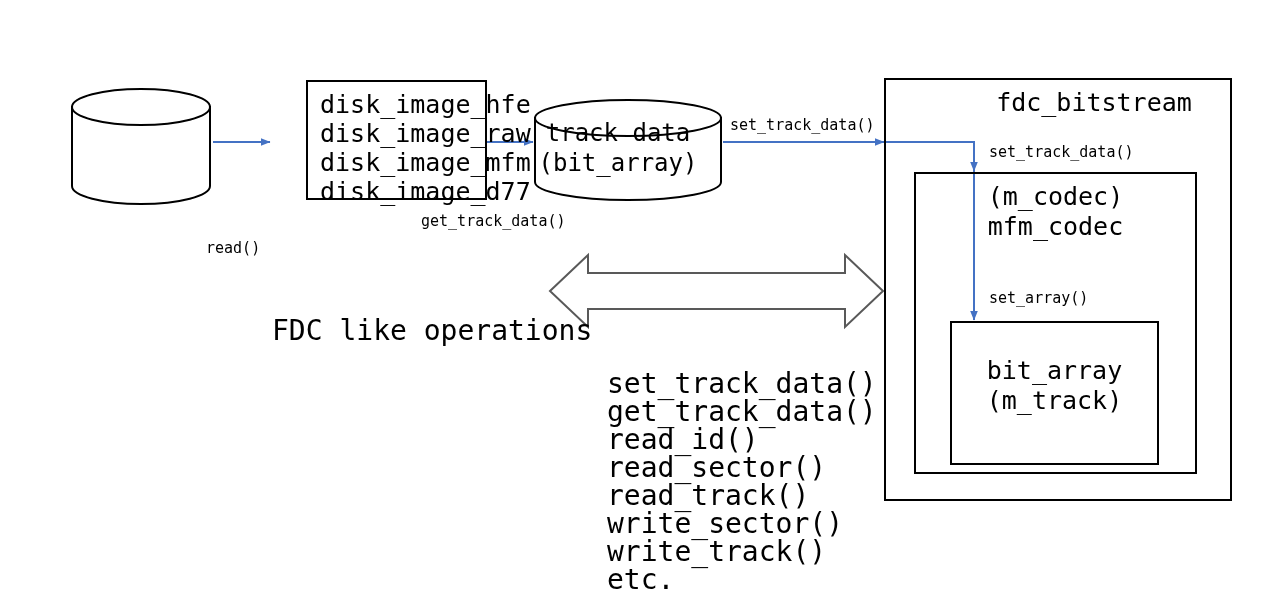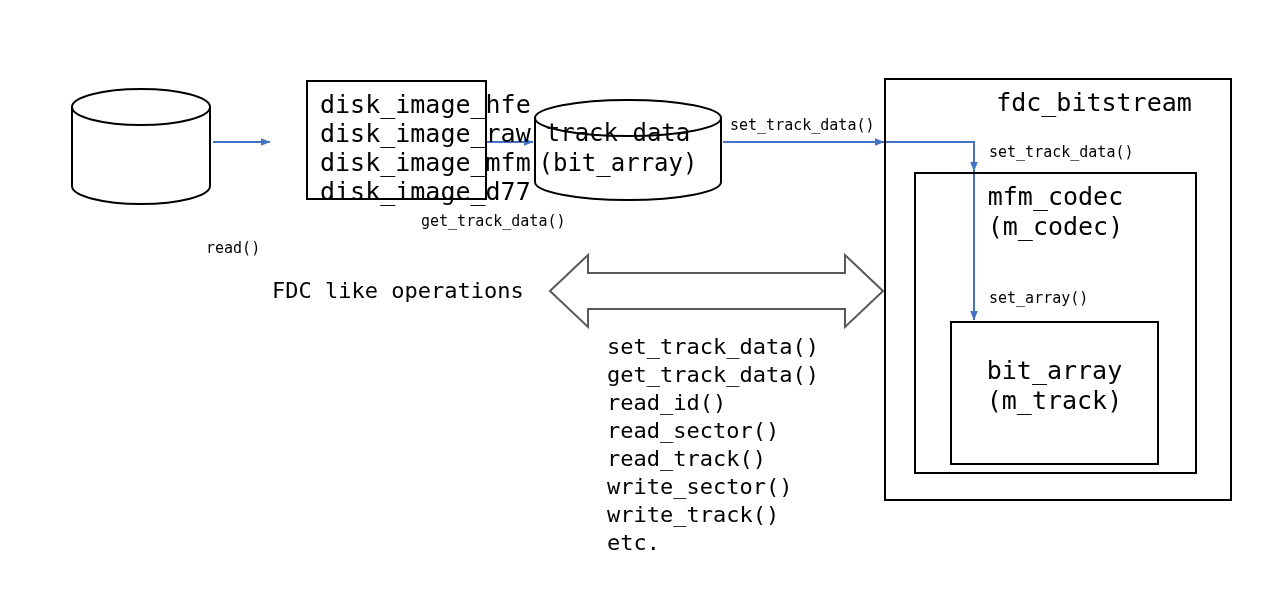--- a/index.html
+++ b/index.html
@@ -29,21 +29,21 @@
 
   
   .txt {
     position: absolute;
     white-space: pre;
     line-height: 1.0;
     color: #000000;
     font-family: "DejaVu Sans Mono", "Liberation Mono", monospace;
   }
   .t-big   { font-size: 25px; }
-  .t-mid   { font-size: 22px; }
+  .t-mid   { font-size: 28px; margin-top: 37px; }
   .t-small { font-size: 15px; }
   .t-cyl   { font-size: 24px; }
 
   .center { text-align: center; }
 
   .stack { position: absolute; }
   .stack > div { white-space: pre; }
 
   .lines-25 > div { line-height: 29px; }
   .lines-24 > div { line-height: 30px; }
@@ -117,22 +117,22 @@
   <div class="txt t-small" style="left:989px; top:145px;">set_track_data()</div>
 
   <div class="txt t-small" style="left:989px; top:291px;">set_array()</div>
 
   <div class="box" style="left:884px; top:78px; width:348px; height:423px;">
     <div class="txt t-big" style="left:0px; top:10px; width:416px; text-align:center;">fdc_bitstream</div>
   </div>
 
   <div class="box" style="left:914px; top:172px; width:283px; height:302px;">
     <div class="stack lines-24 t-big center" style="left:0px; top:8px; width:279px;">
+      <div>(m_codec)</div>
       <div>mfm_codec</div>
-      <div>(m_codec)</div>
     </div>
   </div>
 
   <div class="box" style="left:950px; top:321px; width:209px; height:144px;">
     <div class="stack lines-24 t-big center" style="left:0px; top:33px; width:205px;">
       <div>bit_array</div>
       <div>(m_track)</div>
     </div>
   </div>
 

